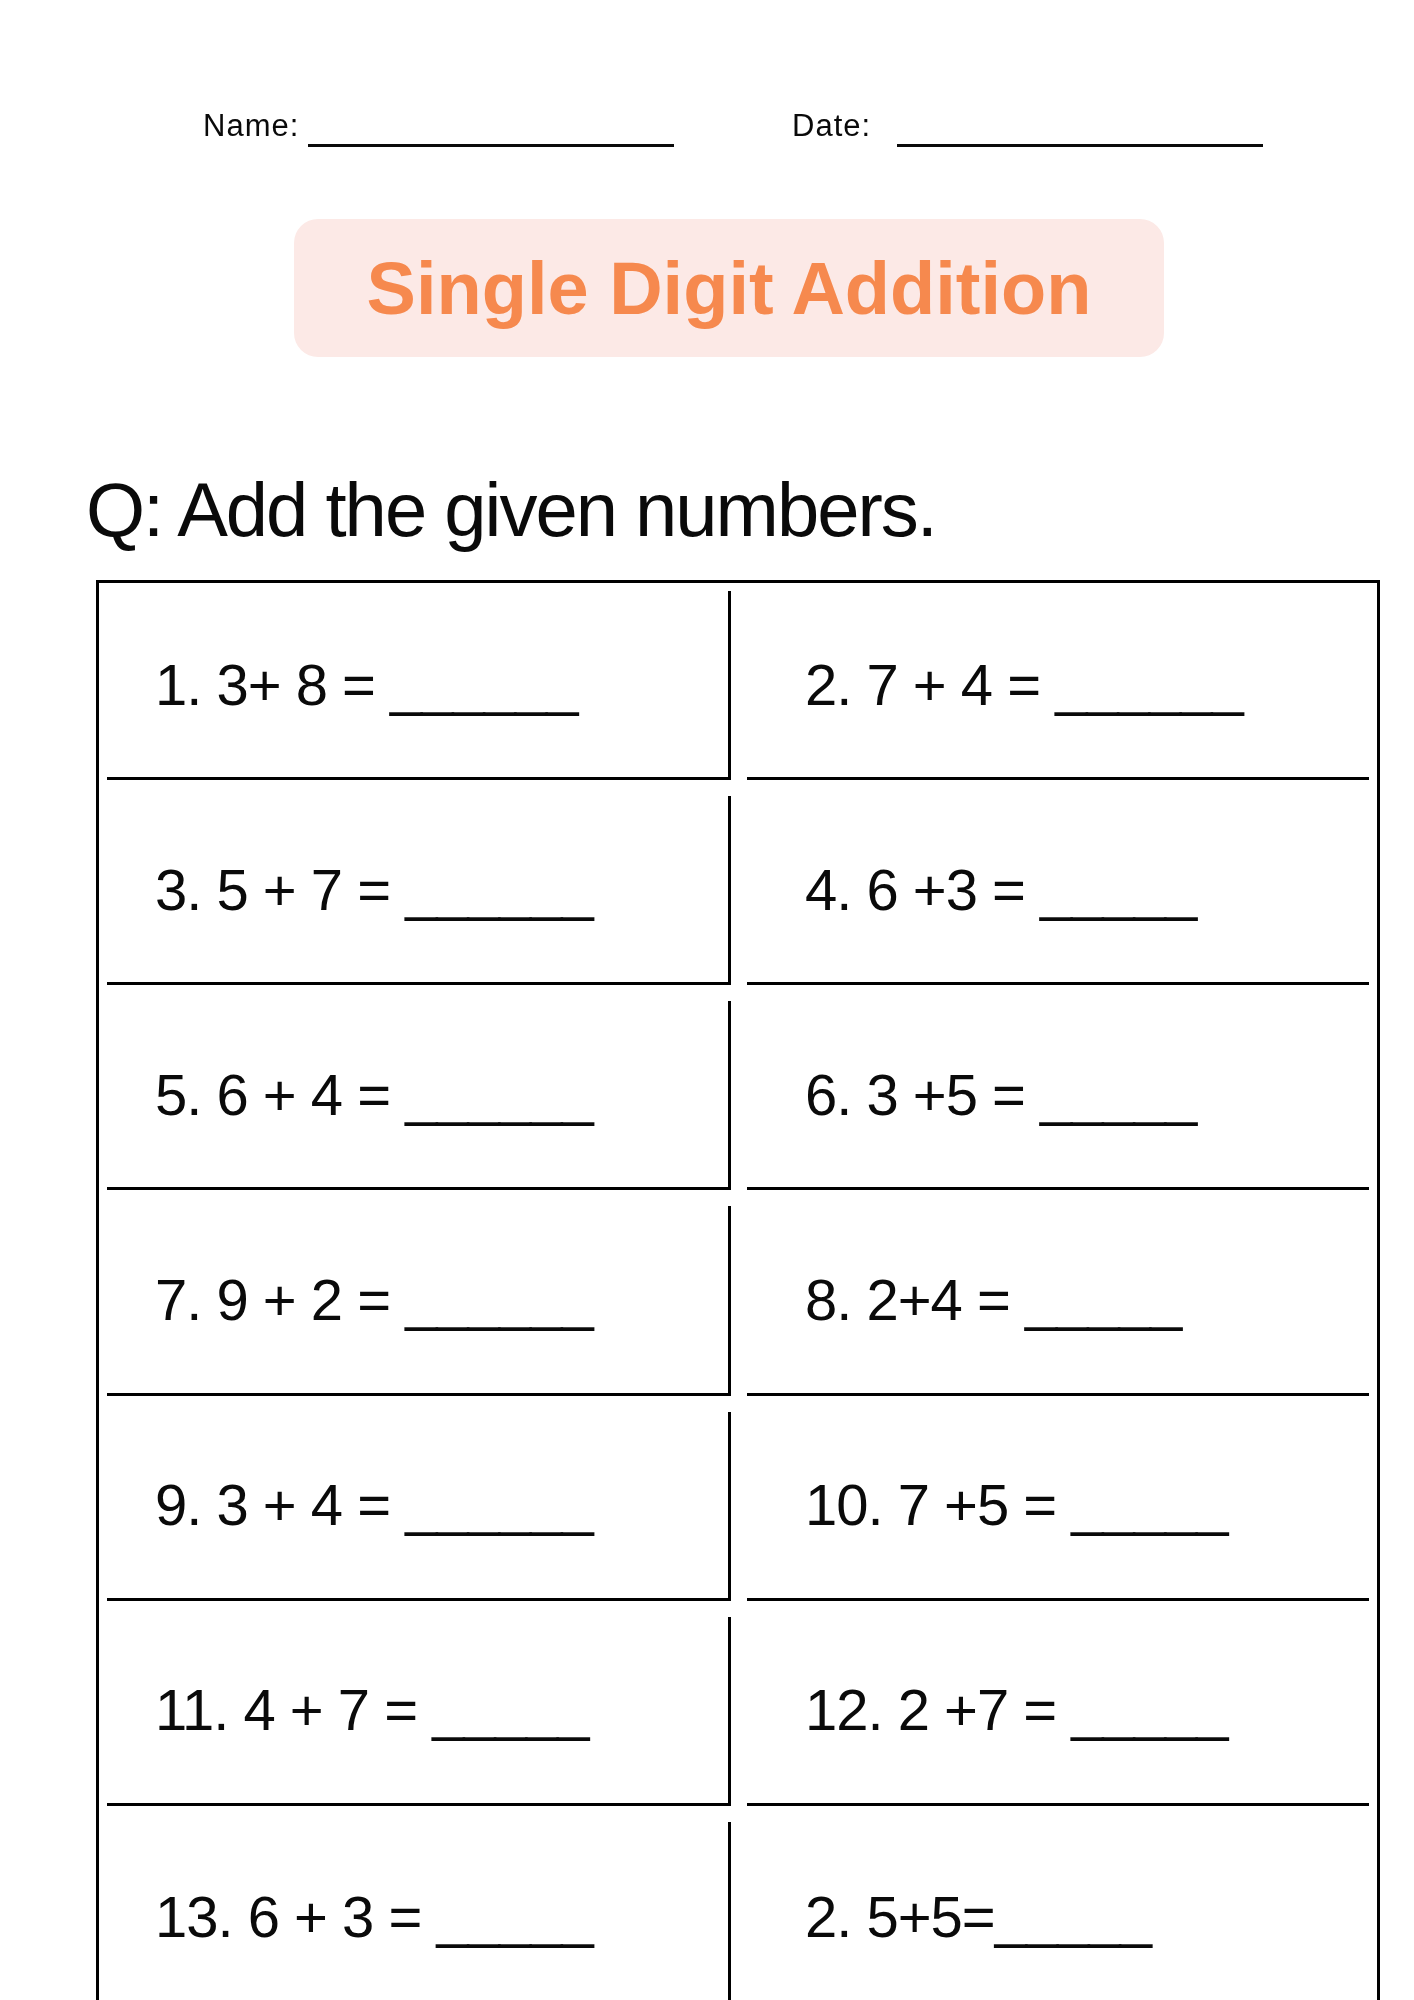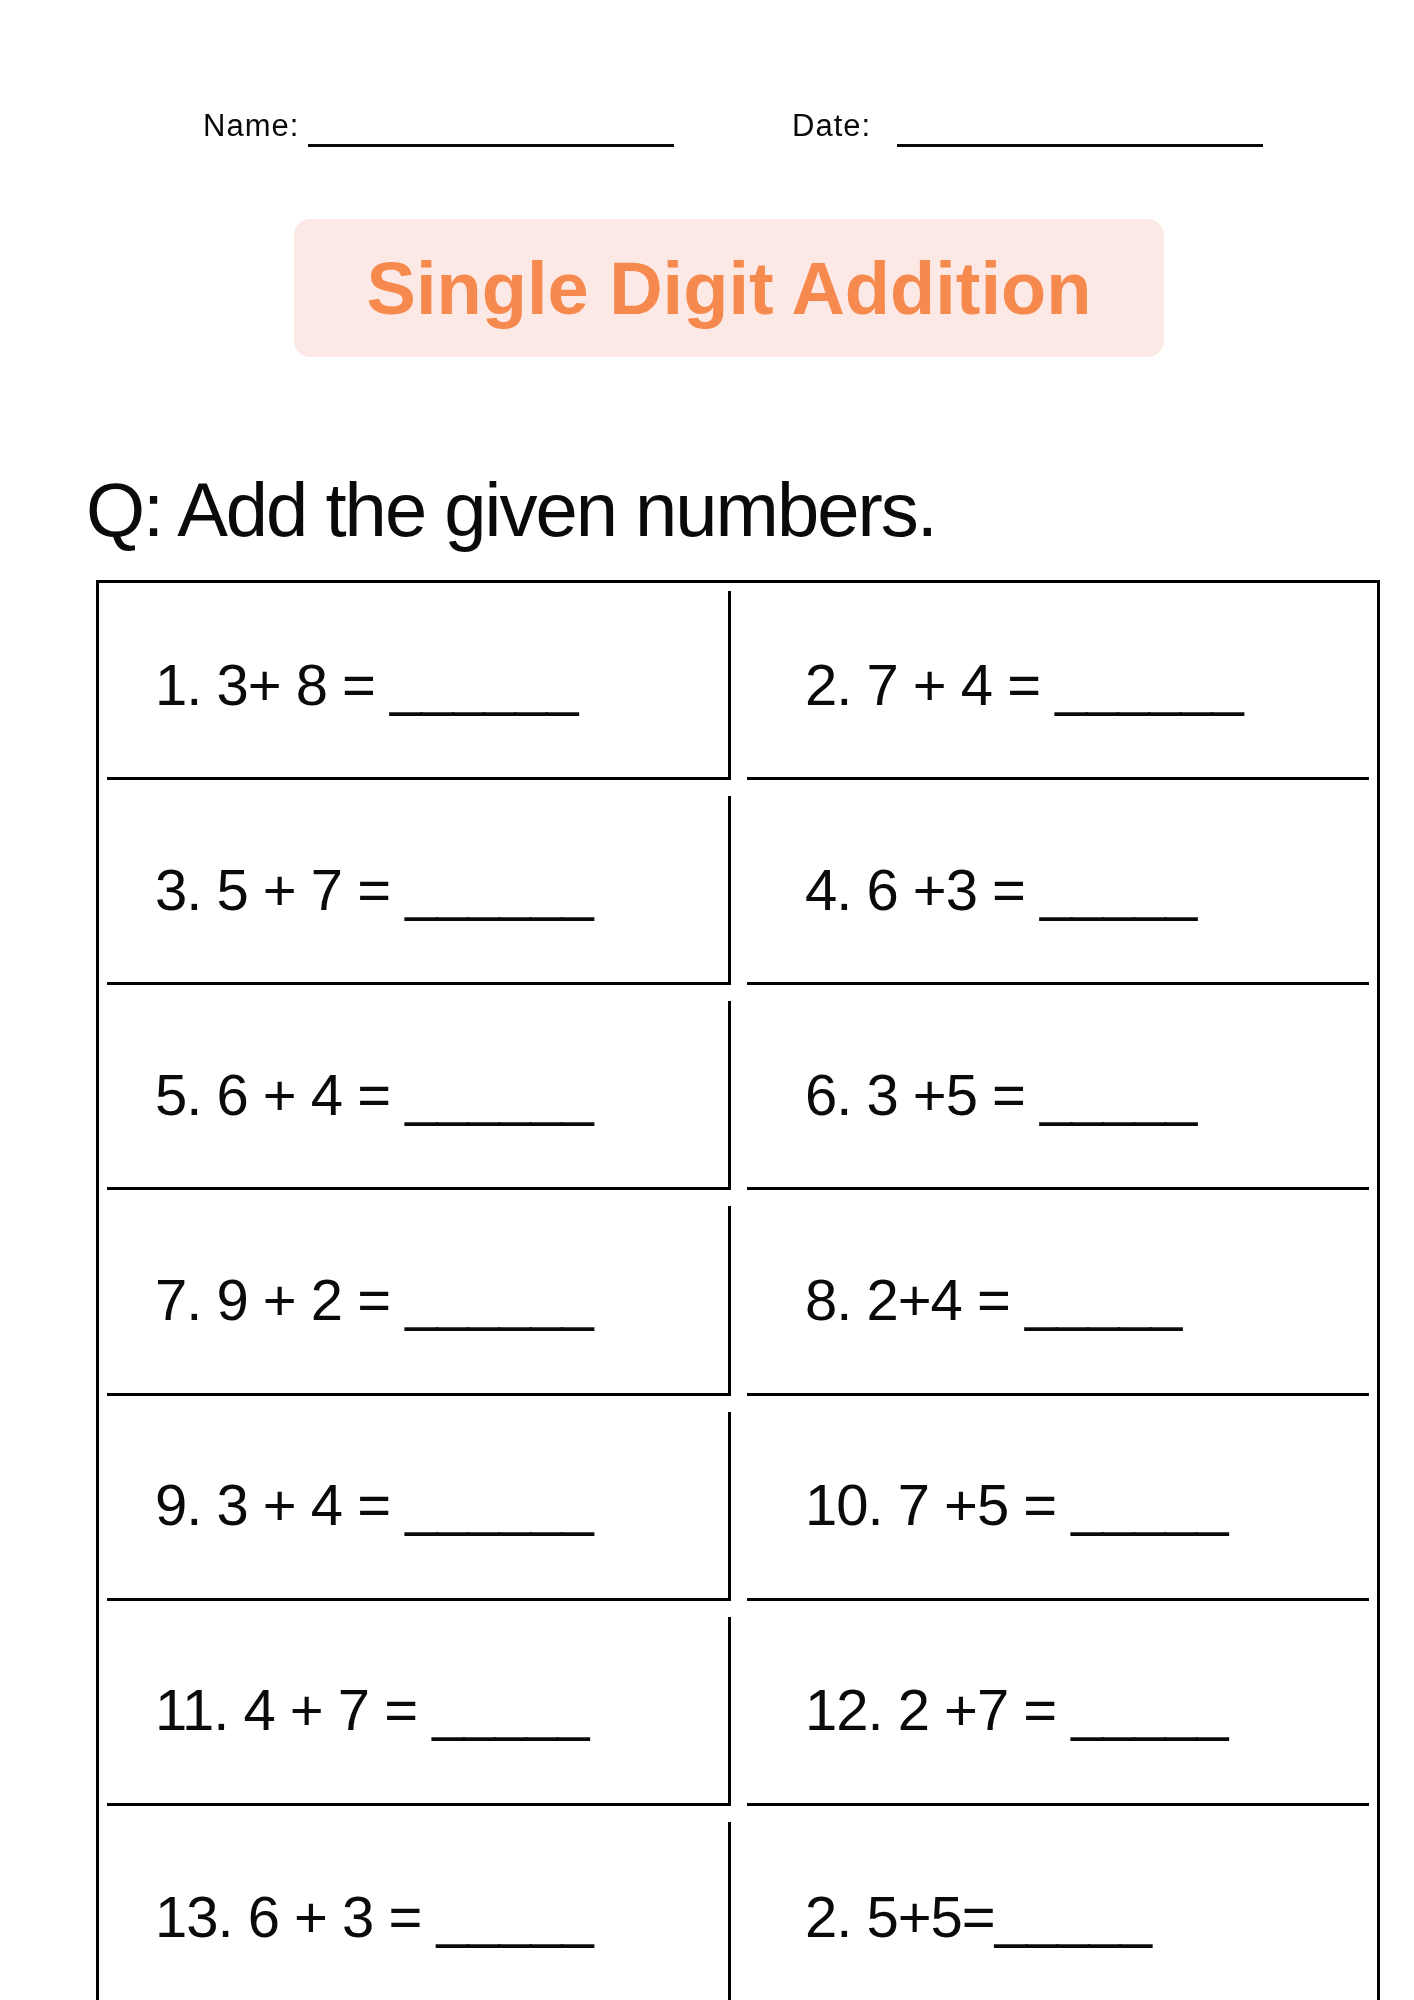--- a/index.html
+++ b/index.html
@@ -34,21 +34,21 @@
   #date-line { left: 873px; }
 
   
   .title-badge {
     position: absolute;
     left: 270px;
     top: 195px;
     width: 870px;
     height: 138px;
     background: #FCE9E6;
-    border-radius: 16px;
+    border-radius: 24px;
     display: flex;
     align-items: center;
     justify-content: center;
   }
   .title-badge .title-text {
     font-size: 74px;
     font-weight: bold;
     color: #F6894E;
     letter-spacing: 0px;
     white-space: nowrap;

